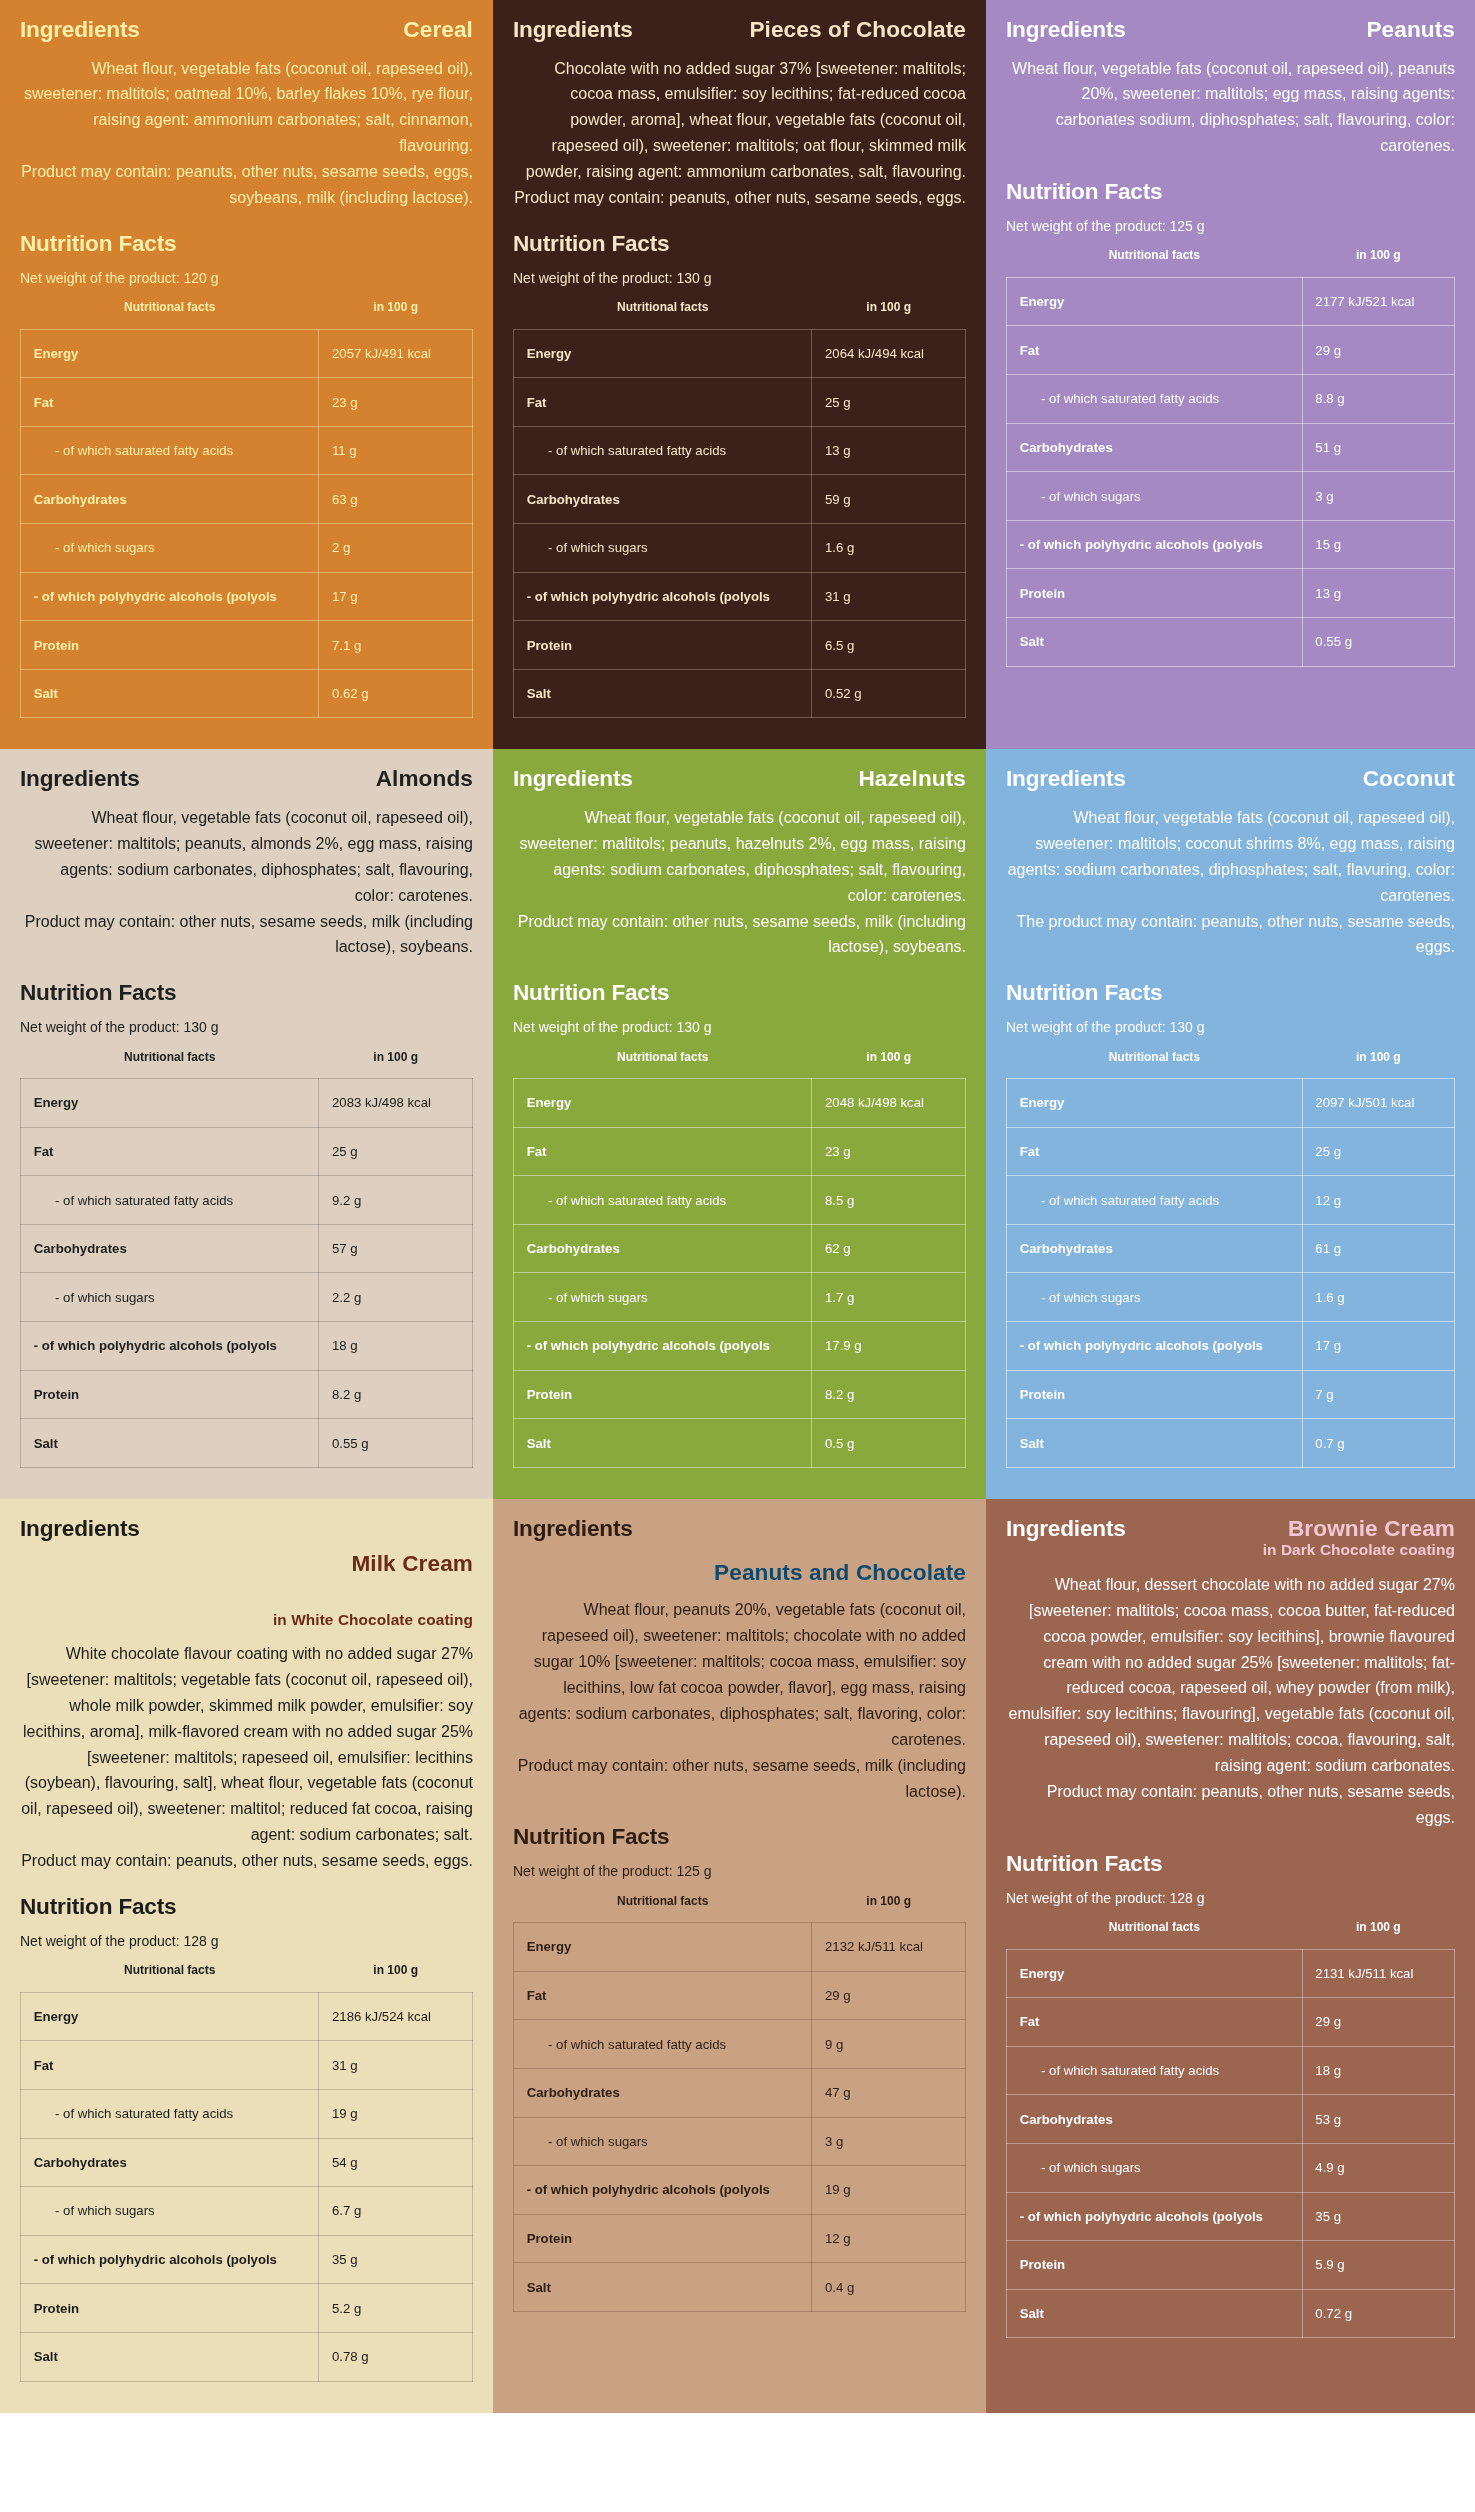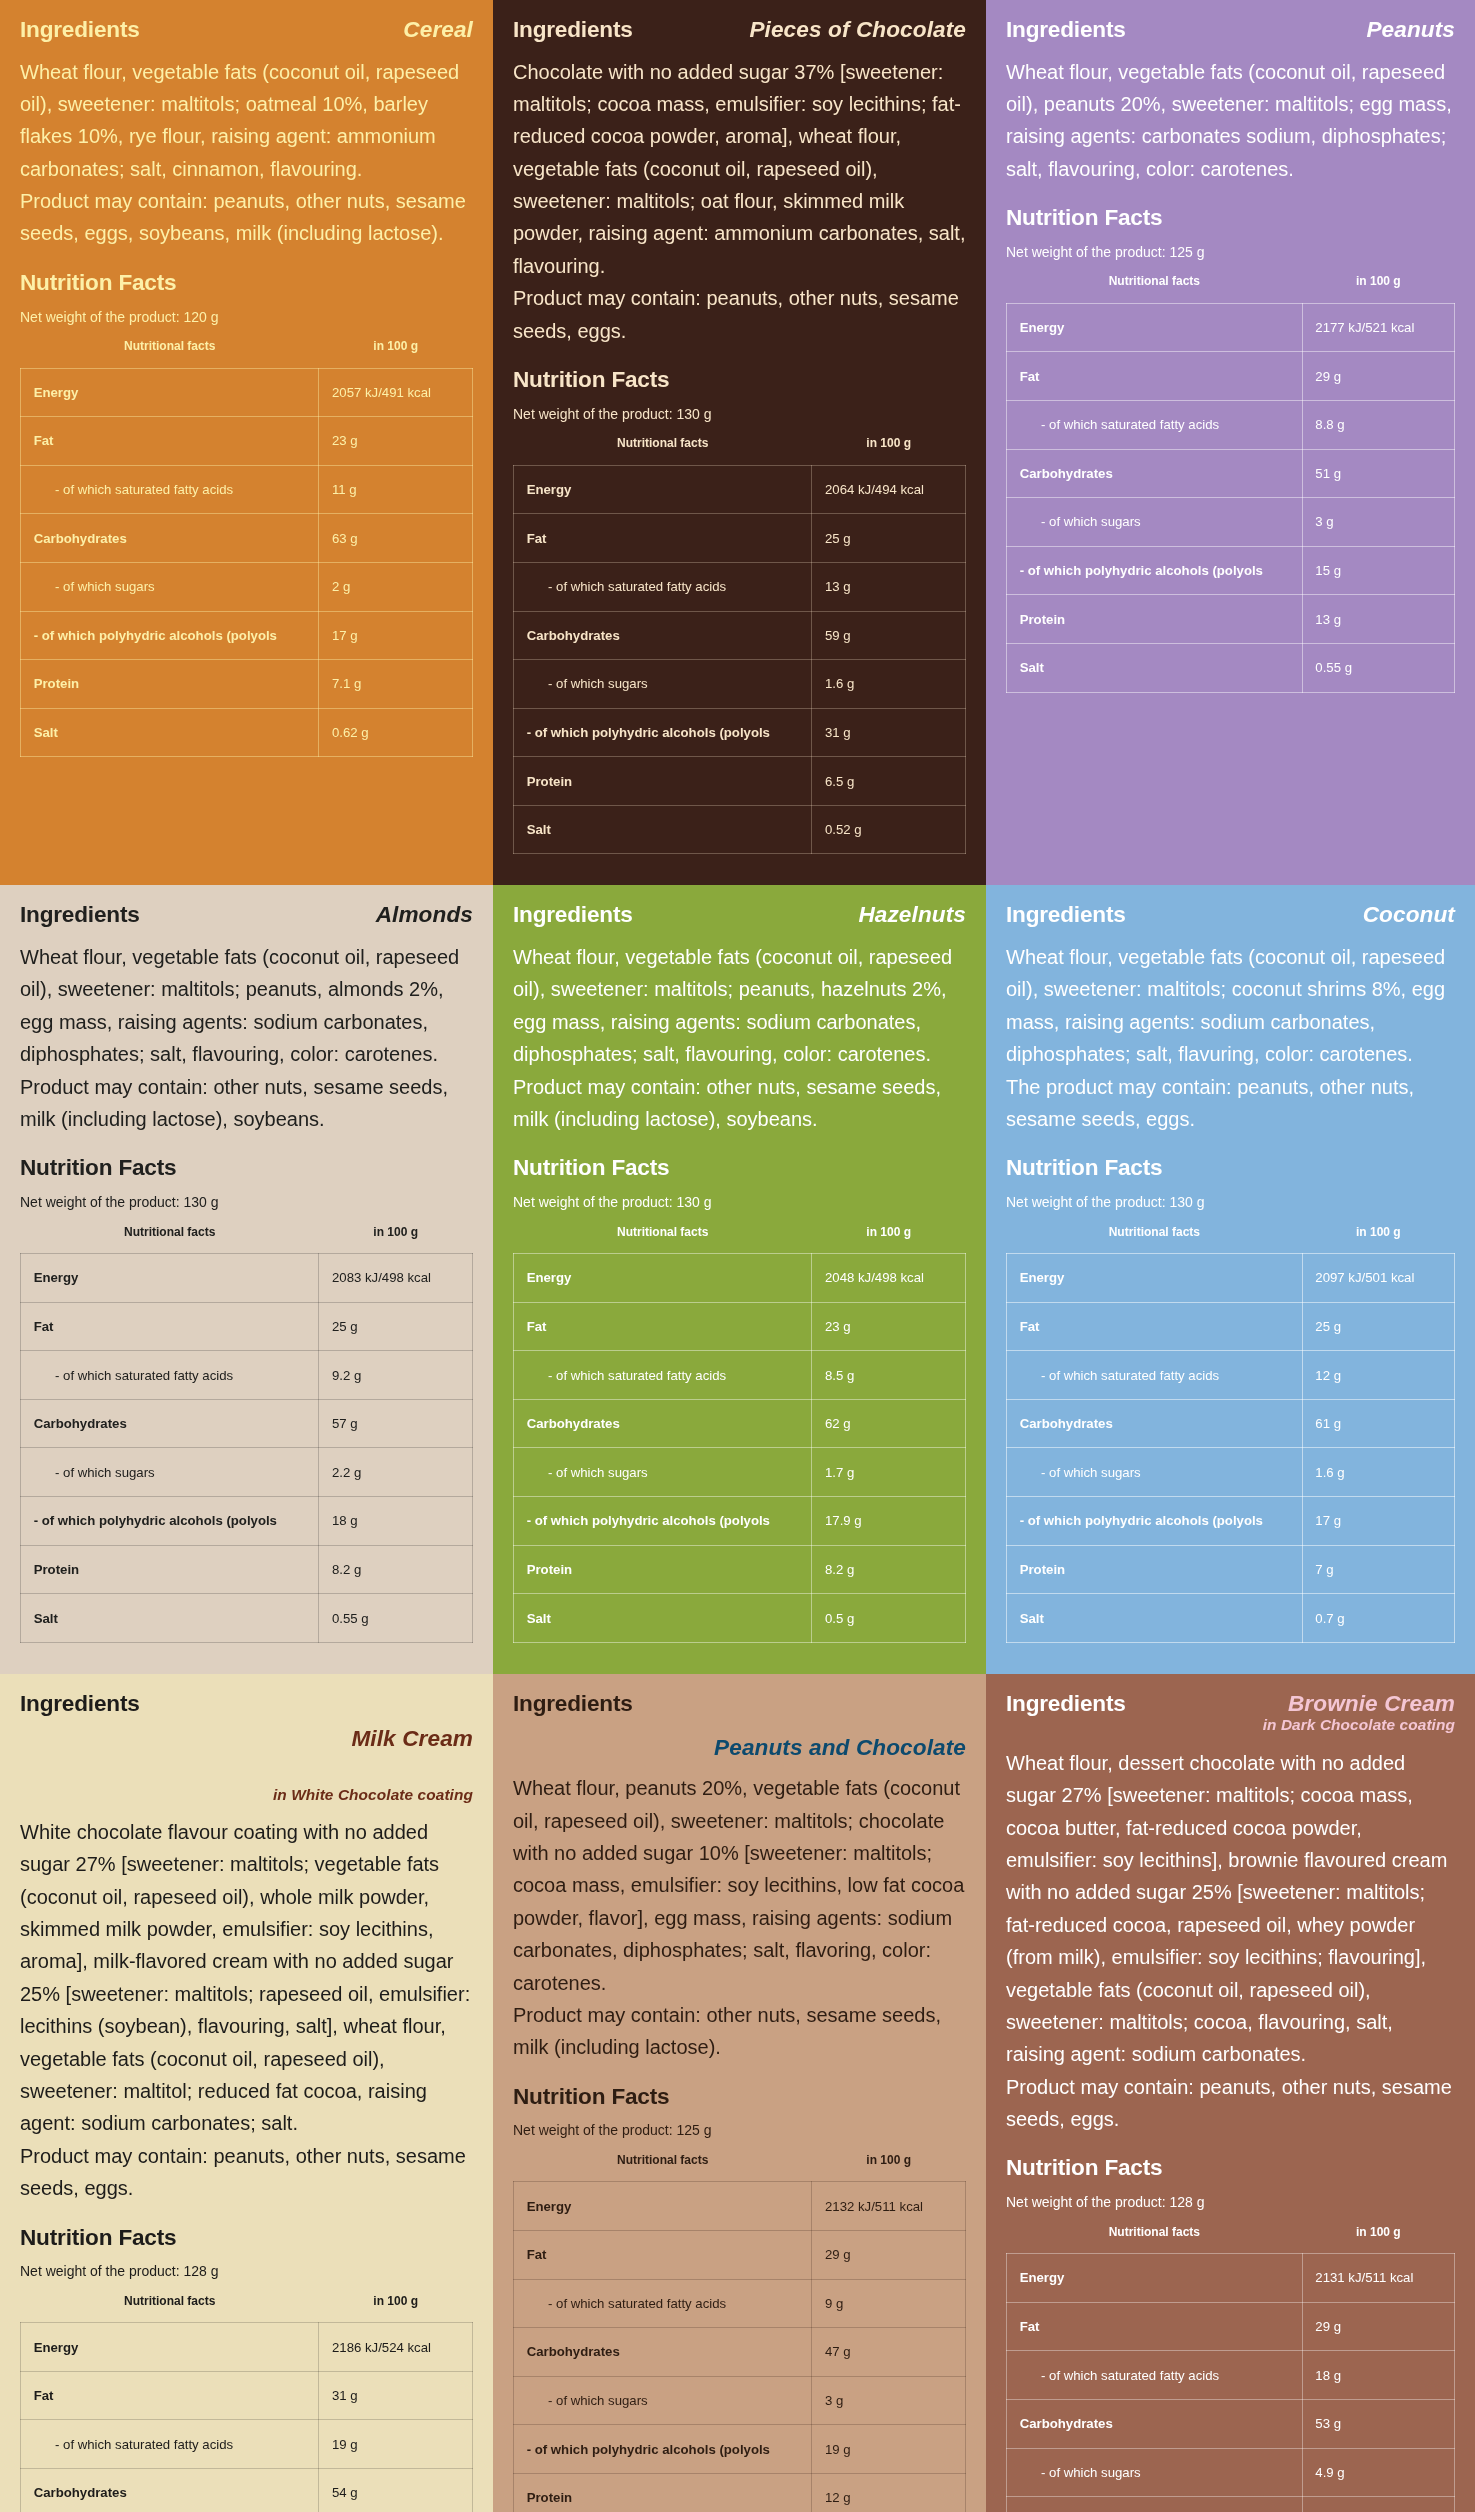--- a/index.html
+++ b/index.html
@@ -23,37 +23,38 @@
     align-items: flex-start;
     justify-content: space-between;
     margin-bottom: 12.7px;
   }
   .ing-title {
     font-size: 22.6px;
     font-weight: 700;
     letter-spacing: -0.2px;
     line-height: 1.1;
   }
-  .prod-wrap { text-align: right; font-style: italic; }
+  .prod-wrap { text-align: right; }
   .prod-title {
     font-size: 22.6px;
     font-weight: 800;
     letter-spacing: 0.1px;
     line-height: 1.05;
   }
   .prod-sub {
     font-size: 15.4px;
     font-weight: 700;
     letter-spacing: 0.1px;
     line-height: 1.15;
     margin-top: 0.9px;
   }
   .ing-text, .may-contain {
-    font-size: 20px;
+    font-size: 16px;
     line-height: 1.62;
+    text-align: right;
   }
   .may-contain { }
   .nf-title {
     font-size: 22.6px;
     font-weight: 700;
     margin-top: 20px;
     letter-spacing: -0.2px;
   }
   .net-weight {
     font-size: 14px;

